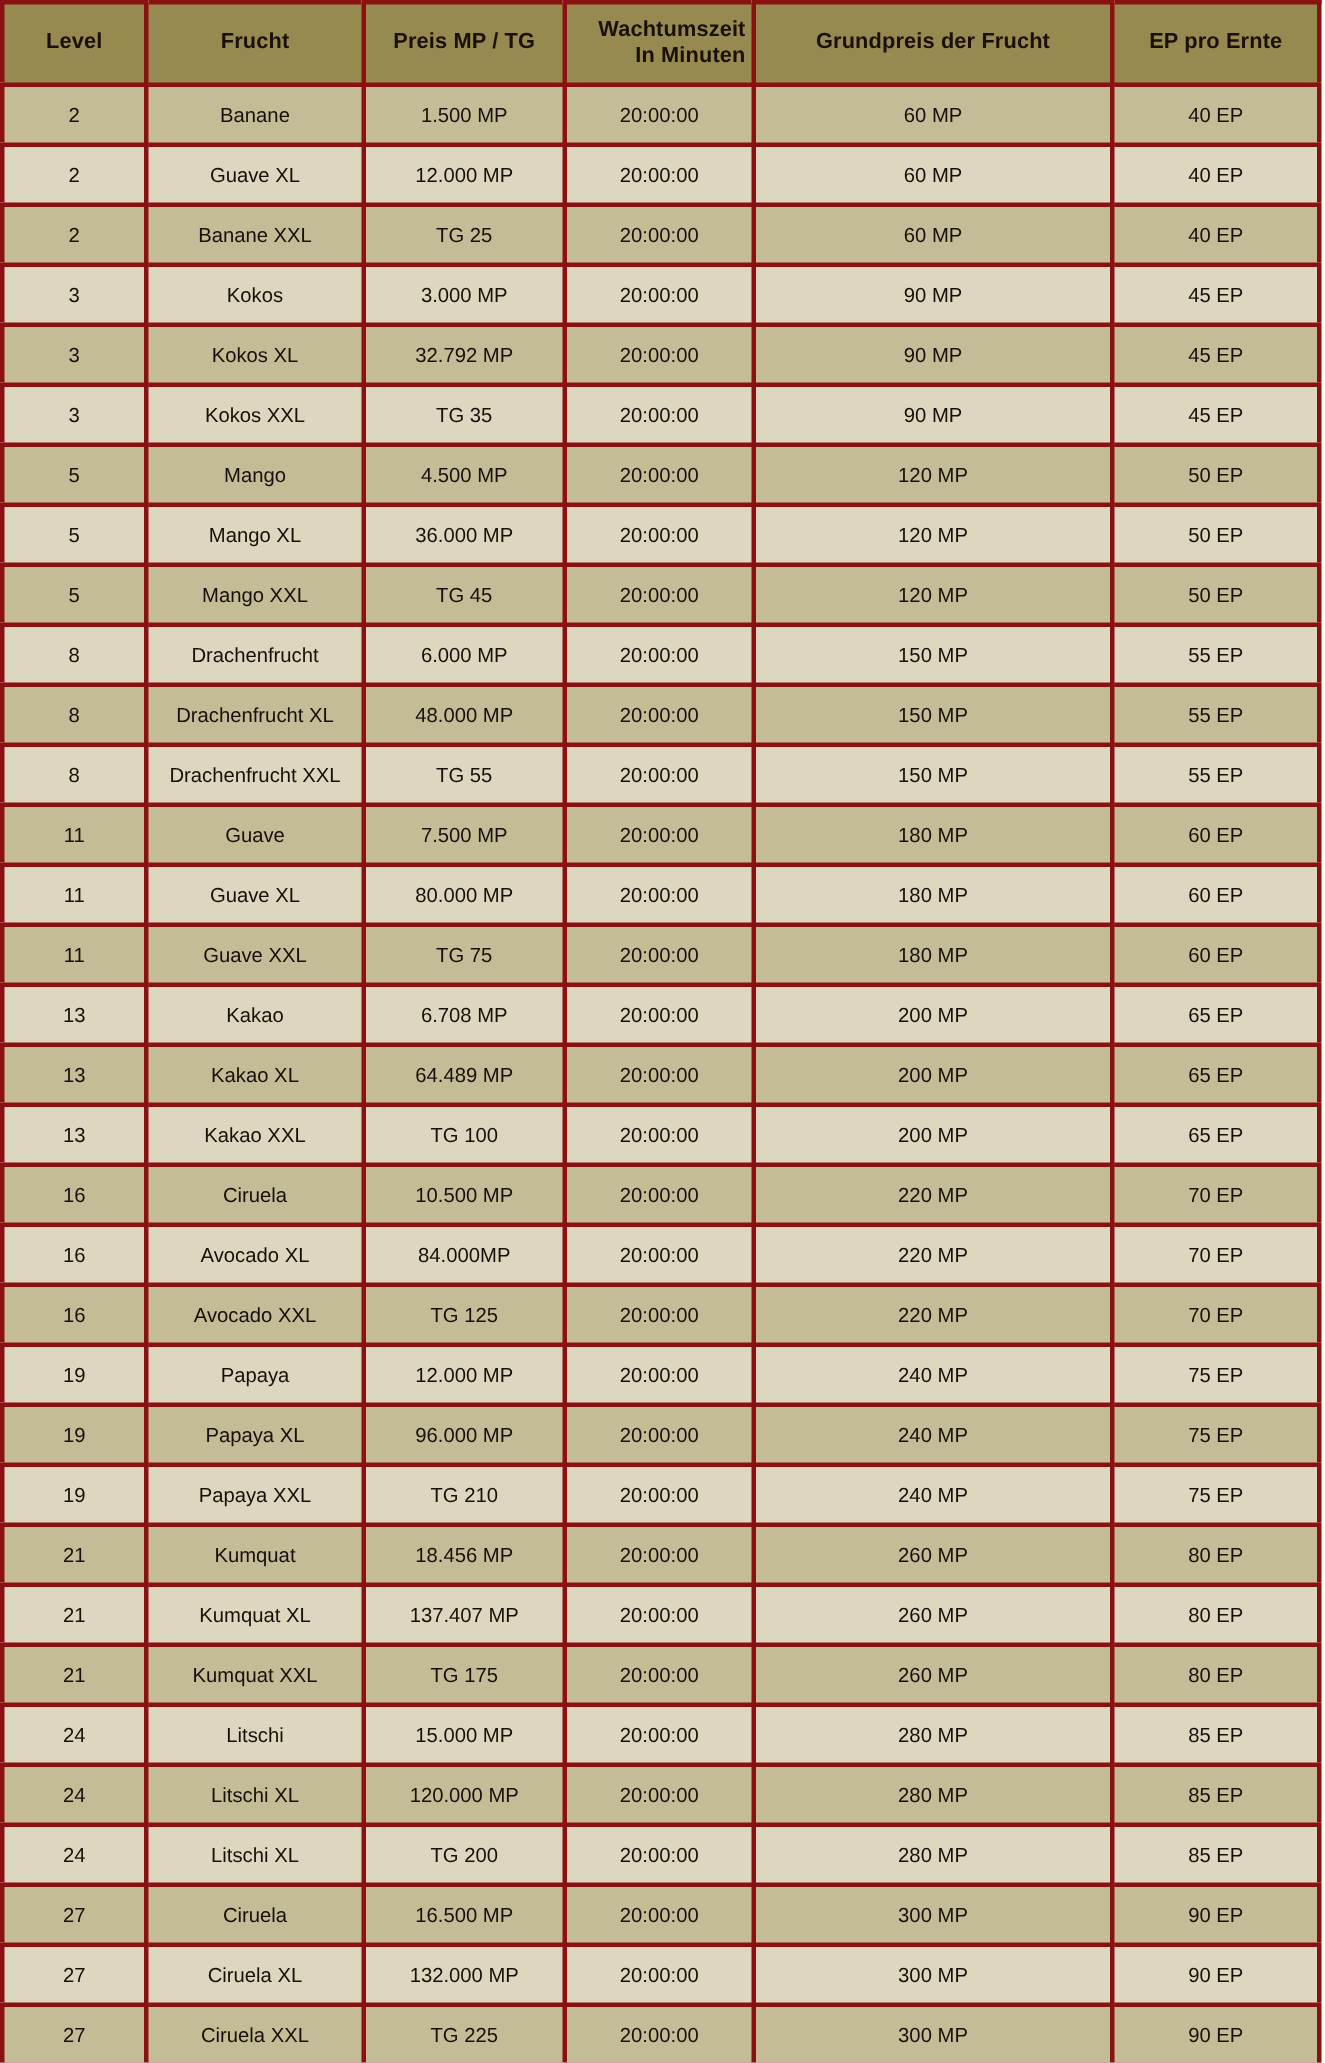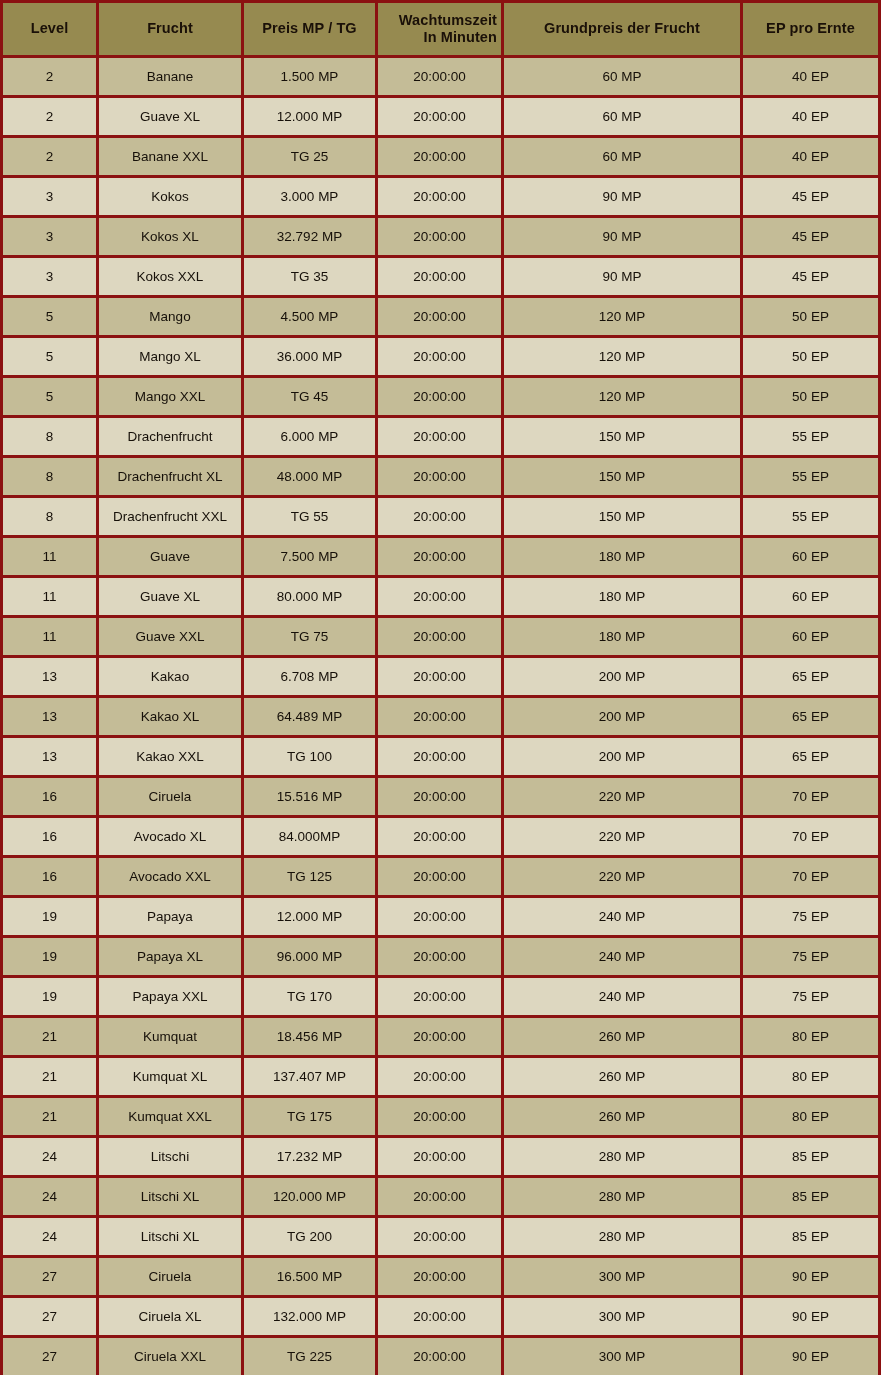--- a/index.html
+++ b/index.html
@@ -239,21 +239,21 @@
           <td>13</td>
           <td>Kakao XXL</td>
           <td>TG 100</td>
           <td>20:00:00</td>
           <td>200 MP</td>
           <td>65 EP</td>
         </tr>
         <tr class="row-dark">
           <td>16</td>
           <td>Ciruela</td>
-          <td>15.516 MP</td>
+          <td>10.500 MP</td>
           <td>20:00:00</td>
           <td>220 MP</td>
           <td>70 EP</td>
         </tr>
         <tr class="row-light">
           <td>16</td>
           <td>Avocado XL</td>
           <td>84.000MP</td>
           <td>20:00:00</td>
           <td>220 MP</td>
@@ -279,21 +279,21 @@
           <td>19</td>
           <td>Papaya XL</td>
           <td>96.000 MP</td>
           <td>20:00:00</td>
           <td>240 MP</td>
           <td>75 EP</td>
         </tr>
         <tr class="row-light">
           <td>19</td>
           <td>Papaya XXL</td>
-          <td>TG 170</td>
+          <td>TG 210</td>
           <td>20:00:00</td>
           <td>240 MP</td>
           <td>75 EP</td>
         </tr>
         <tr class="row-dark">
           <td>21</td>
           <td>Kumquat</td>
           <td>18.456 MP</td>
           <td>20:00:00</td>
           <td>260 MP</td>
@@ -311,21 +311,21 @@
           <td>21</td>
           <td>Kumquat XXL</td>
           <td>TG 175</td>
           <td>20:00:00</td>
           <td>260 MP</td>
           <td>80 EP</td>
         </tr>
         <tr class="row-light">
           <td>24</td>
           <td>Litschi</td>
-          <td>17.232 MP</td>
+          <td>15.000 MP</td>
           <td>20:00:00</td>
           <td>280 MP</td>
           <td>85 EP</td>
         </tr>
         <tr class="row-dark">
           <td>24</td>
           <td>Litschi XL</td>
           <td>120.000 MP</td>
           <td>20:00:00</td>
           <td>280 MP</td>

